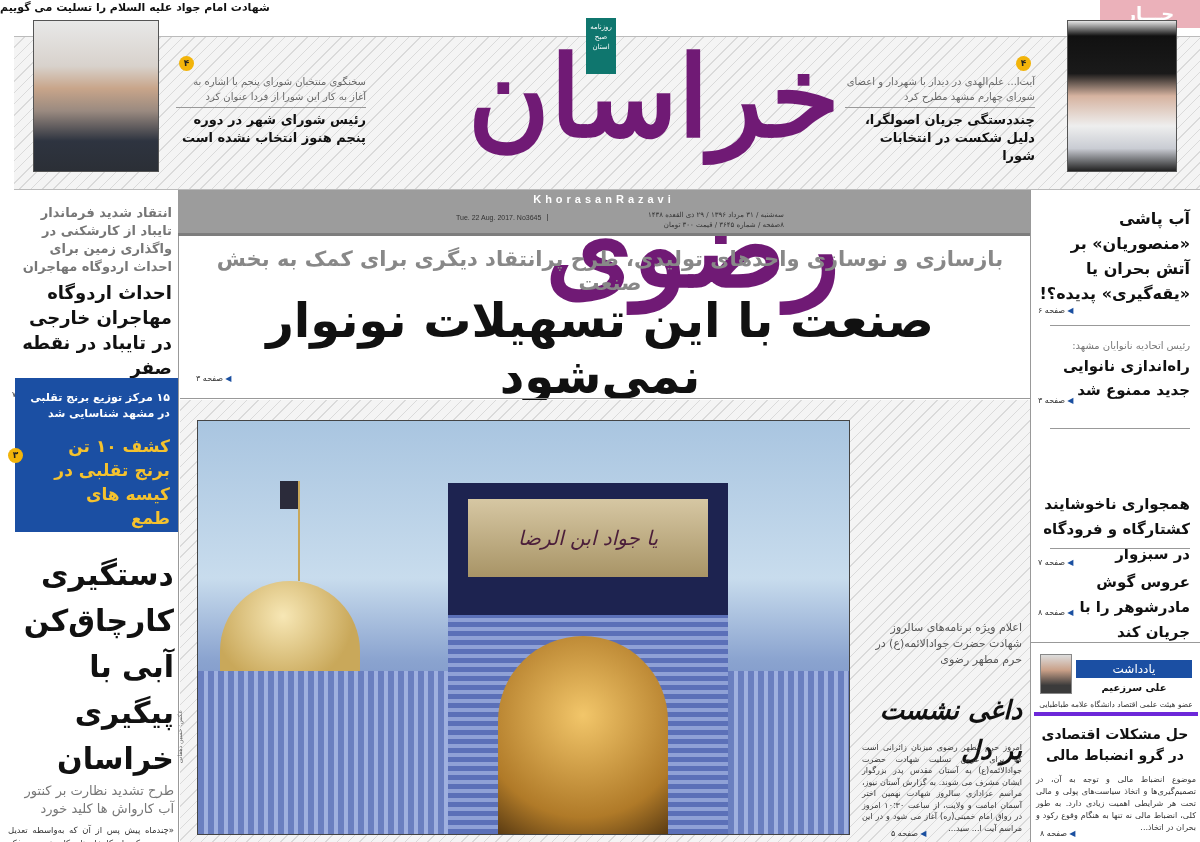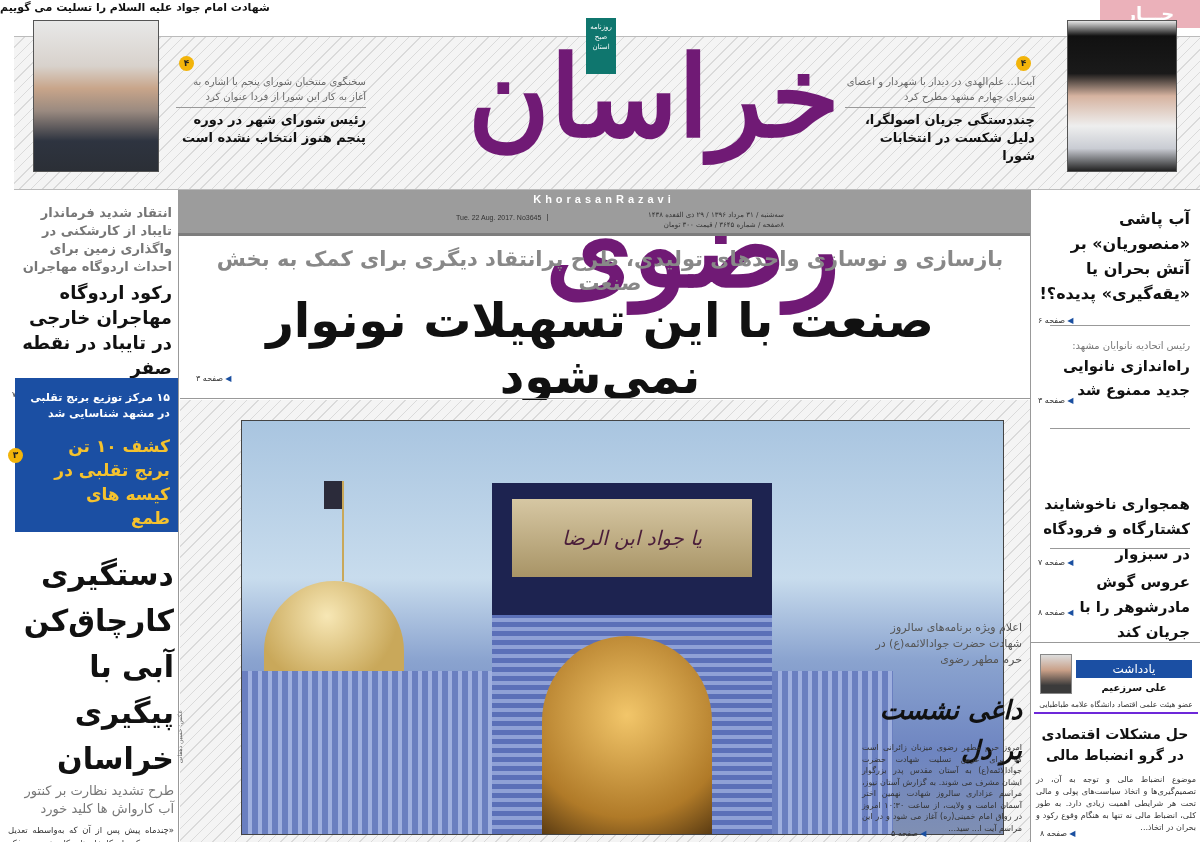--- a/index.html
+++ b/index.html
@@ -26,24 +26,24 @@
   .graybar .brand { position: absolute; top: 3px; left: 0; width: 100%; text-align: center; color: #fff; font-family: "Liberation Sans", sans-serif; font-weight: bold; letter-spacing: 4px; font-size: 11px; direction: ltr; }
   .graybar .date-fa { position: absolute; top: 20px; left: 466px; font-size: 7px; line-height: 10px; color: #333; text-align: right; width: 140px; }
   .graybar .date-en { position: absolute; top: 24px; left: 278px; font-size: 7px; color: #333; direction: ltr; font-family: "Liberation Sans", sans-serif; border-right: 1px solid #555; padding-right: 6px; }
   .subhead { position: absolute; left: 200px; top: 247px; width: 820px; text-align: center; color: #888; font-size: 21px; font-weight: bold; }
   .headline { position: absolute; left: 180px; top: 292px; width: 840px; text-align: center; font-weight: bold; font-size: 48px; color: #111; letter-spacing: -1px; }
   .pageref { font-size: 8px; color: #333; direction: rtl; }
   .pageref .arr { color: #1a4fa0; font-weight: bold; margin-left: 2px; }
   .vline { position: absolute; width: 1px; background: #999; }
   .hline { position: absolute; height: 1px; background: #999; }
   .blue-box { position: absolute; left: 15px; top: 378px; width: 163px; height: 154px; background: #1b4fa3; }
-  .main-photo { position: absolute; left: 197px; top: 420px; width: 763px; height: 415px; border: 1px solid #444;
+  .main-photo { position: absolute; left: 197px; top: 420px; width: 653px; height: 415px; border: 1px solid #444;
     background:
       linear-gradient(180deg, rgba(0,0,0,0) 0%, rgba(0,0,0,0) 100%),
-      linear-gradient(180deg, #a9c5e0 0%, #c8dced 38%, #8aa3cf 58%, #6e85c1 80%, #7f8fb3 100%); margin-left: 44px; }
+      linear-gradient(180deg, #a9c5e0 0%, #c8dced 38%, #8aa3cf 58%, #6e85c1 80%, #7f8fb3 100%); }
 </style>
 </head>
 <body>
 
 <div class="topline">شهادت امام جواد علیه السلام را تسلیت می گوییم</div>
 <div class="abs" style="right:0;top:0;width:100px;height:28px;background:#e8a4ae;opacity:.85;color:#fff;font-weight:bold;font-size:18px;text-align:center;line-height:28px;">جـــار</div>
 
 <div class="header hatch"></div>
 
 <div class="photo photo-left" style="top:20px"></div>
@@ -79,42 +79,42 @@
 
 <div class="subhead">بازسازی و نوسازی واحدهای تولیدی، طرح پرانتقاد دیگری برای کمک به بخش صنعت</div>
 <div class="headline">صنعت با این تسهیلات نونوار نمی‌شود</div>
 <div class="abs pageref" style="left:196px;top:374px;">
   <span class="arr">◀</span><span>صفحه ۳</span>
 </div>
 <div class="hline" style="left:180px;top:398px;width:850px;"></div>
 
 <div class="abs" style="left:12px;top:204px;width:160px;text-align:right;">
   <div style="color:#777;font-size:13px;line-height:18px;font-weight:bold;">انتقاد شدید فرماندار تایباد از کارشکنی در واگذاری زمین برای احداث اردوگاه مهاجران</div>
-  <div style="font-size:18px;line-height:25px;font-weight:bold;margin-top:4px;">رکود اردوگاه مهاجران خارجی در تایباد در نقطه صفر</div>
+  <div style="font-size:18px;line-height:25px;font-weight:bold;margin-top:4px;">احداث اردوگاه مهاجران خارجی در تایباد در نقطه صفر</div>
   <div class="pageref" style="text-align:left;margin-top:10px;">
     <span class="arr">◀</span><span>صفحه ۷</span>
   </div>
 </div>
 
 <div class="blue-box">
   <div style="position:absolute;right:8px;top:12px;width:150px;color:#fff;font-size:11px;line-height:16px;font-weight:bold;text-align:right;">۱۵ مرکز توزیع برنج تقلبی در مشهد شناسایی شد</div>
   <div style="position:absolute;right:8px;top:56px;width:120px;color:#f5c22e;font-size:17px;line-height:24px;font-weight:bold;text-align:right;">کشف ۱۰ تن برنج تقلبی در کیسه های طمع</div>
 </div>
 <div class="badge-num" style="left:8px;top:448px;">۳</div>
 
 <div class="abs" style="left:8px;top:544px;width:166px;text-align:right;">
   <div style="font-size:30px;line-height:46px;font-weight:bold;margin-top:8px;">دستگیری کارچاق‌کن آبی با پیگیری خراسان</div>
   <div style="color:#777;font-size:13px;line-height:18px;">طرح تشدید نظارت بر کنتور آب کارواش ها کلید خورد</div>
   <div style="font-size:8.5px;line-height:13px;color:#333;margin-top:6px;text-align:justify;">«چندماه پیش پس از آن که به‌واسطه تعدیل نیرو در یکی از کارخانه‌ها بیکار شدم به فکر ایجاد شغلی دیگر افتادم. به واسطه راهنمایی یکی از دوستانم که کارواش...</div>
 
 </div>
 
 <div class="abs" style="left:1038px;top:206px;width:152px;text-align:right;">
   <div style="font-size:16px;line-height:25px;font-weight:bold;">آب پاشی «منصوریان» بر آتش بحران یا «یقه‌گیری» پدیده؟!</div>
-  <div class="pageref" style="text-align:left;margin-top:10px;"><span class="arr">◀</span><span>صفحه ۶</span></div>
+  <div class="pageref" style="text-align:left;margin-top:0;"><span class="arr">◀</span><span>صفحه ۶</span></div>
 </div>
 <div class="hline" style="left:1050px;top:325px;width:140px;"></div>
 <div class="abs" style="left:1038px;top:338px;width:152px;text-align:right;">
   <div style="color:#777;font-size:10px;line-height:16px;">رئیس اتحادیه نانوایان مشهد:</div>
   <div style="font-size:15px;line-height:24px;font-weight:bold;">راه‌اندازی نانوایی جدید ممنوع شد</div>
   <div class="pageref" style="position:absolute;left:0;top:58px;"><span class="arr">◀</span><span>صفحه ۳</span></div>
 </div>
 <div class="hline" style="left:1050px;top:428px;width:140px;"></div>
 <div class="abs" style="left:1038px;top:452px;width:152px;text-align:right;margin-top:40px;">
   <div style="font-size:15px;line-height:25px;font-weight:bold;">همجواری ناخوشایند کشتارگاه و فرودگاه در سبزوار</div>
@@ -123,21 +123,21 @@
 <div class="hline" style="left:1050px;top:548px;width:140px;"></div>
 <div class="abs" style="left:1038px;top:570px;width:152px;text-align:right;">
   <div style="font-size:15px;line-height:25px;font-weight:bold;">عروس گوش مادرشوهر را با جریان کند</div>
   <div class="pageref" style="position:absolute;left:0;top:38px;"><span class="arr">◀</span><span>صفحه ۸</span></div>
 </div>
 <div class="hline" style="left:1030px;top:642px;width:170px;"></div>
 
 <div class="abs" style="left:1040px;top:654px;width:32px;height:40px;border:1px solid #888;background:linear-gradient(180deg,#ddd 0%,#c9a088 40%,#3b3b3b 80%);"></div>
 <div class="abs" style="left:1076px;top:660px;width:116px;height:18px;background:#1b4fa3;color:#fff;text-align:center;font-size:12px;line-height:18px;">یادداشت</div>
 <div class="abs" style="left:1076px;top:682px;width:116px;text-align:center;font-size:10px;font-weight:bold;">علی سرزعیم</div>
-<div class="abs" style="left:1034px;top:700px;width:164px;text-align:center;font-size:7.5px;color:#333;border-bottom:2px solid #6d28d9;padding-bottom:3px;">عضو هیئت علمی اقتصاد دانشگاه علامه طباطبایی</div>
+<div class="abs" style="left:1034px;top:700px;width:164px;text-align:center;font-size:7.5px;color:#333;border-bottom:4px solid #6d28d9;padding-bottom:3px;">عضو هیئت علمی اقتصاد دانشگاه علامه طباطبایی</div>
 <div class="abs" style="left:1040px;top:724px;width:150px;text-align:center;font-size:14px;line-height:21px;font-weight:bold;">حل مشکلات اقتصادی در گرو انضباط مالی</div>
 <div class="abs" style="left:1036px;top:774px;width:160px;text-align:justify;font-size:8px;line-height:12px;color:#333;">موضوع انضباط مالی و توجه به آن، در تصمیم‌گیری‌ها و اتخاذ سیاست‌های پولی و مالی تحت هر شرایطی اهمیت زیادی دارد. به طور کلی، انضباط مالی نه تنها به هنگام وقوع رکود و بحران در اتخاذ...</div>
 <div class="abs pageref" style="left:1040px;top:829px;"><span class="arr">◀</span><span>صفحه ۸</span></div>
 
 <div class="abs hatch" style="left:180px;top:400px;width:850px;height:442px;"></div>
 <div class="main-photo">
 
   <div style="position:absolute;left:22px;top:160px;width:140px;height:100px;border-radius:70px 70px 0 0;background:radial-gradient(circle at 45% 35%,#f7e7b5,#c9a85a 70%);"></div>
   <div style="position:absolute;left:82px;top:60px;width:18px;height:28px;background:#2b2b3a;"></div>
   <div style="position:absolute;left:100px;top:60px;width:2px;height:100px;background:#c9a85a;"></div>

